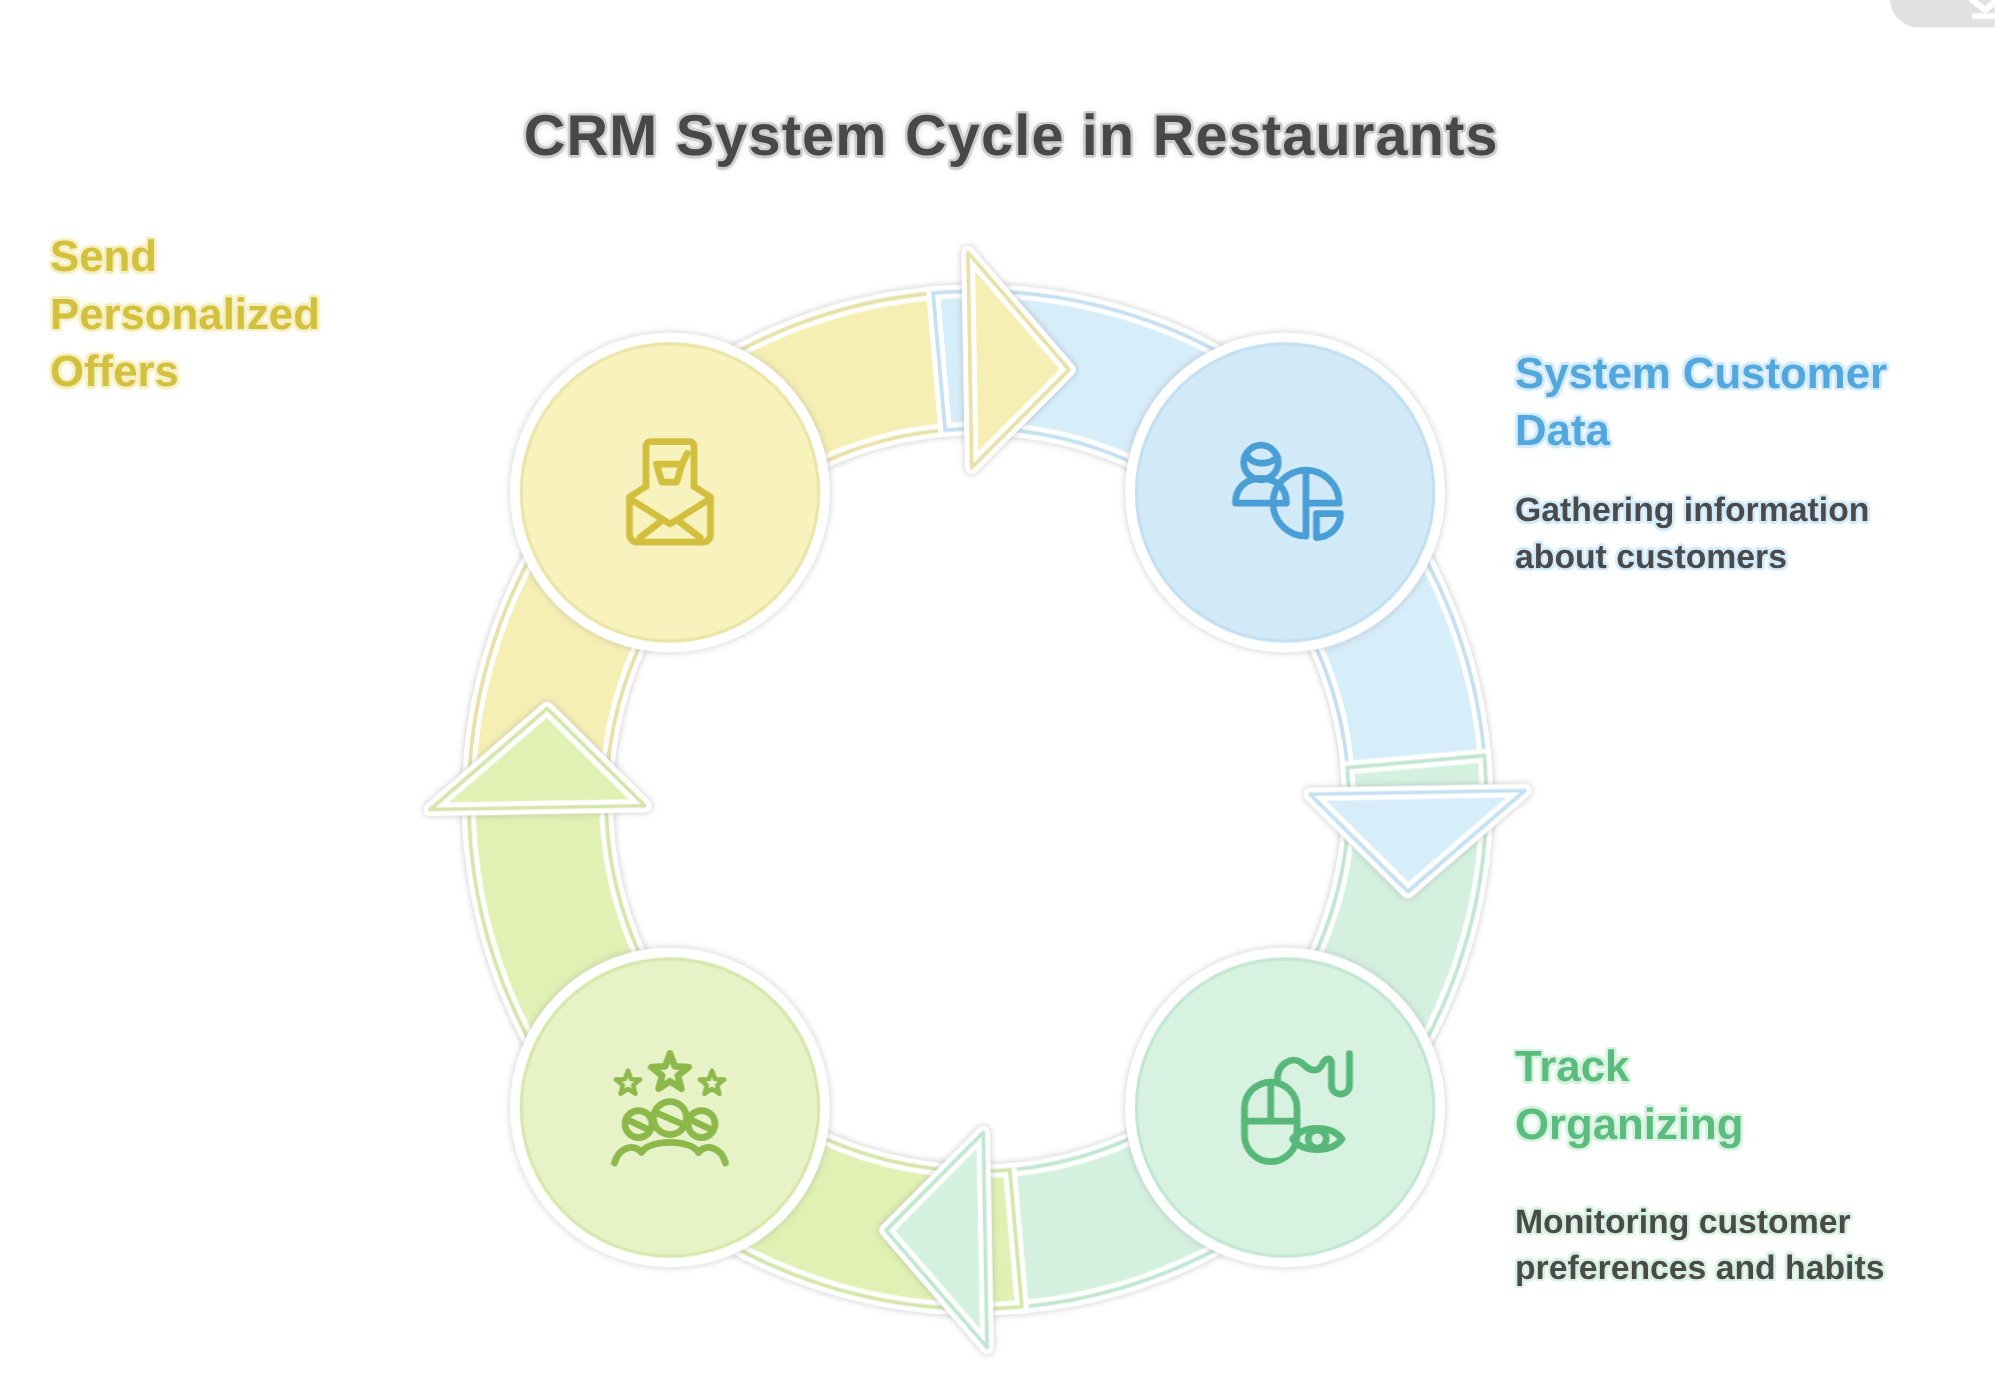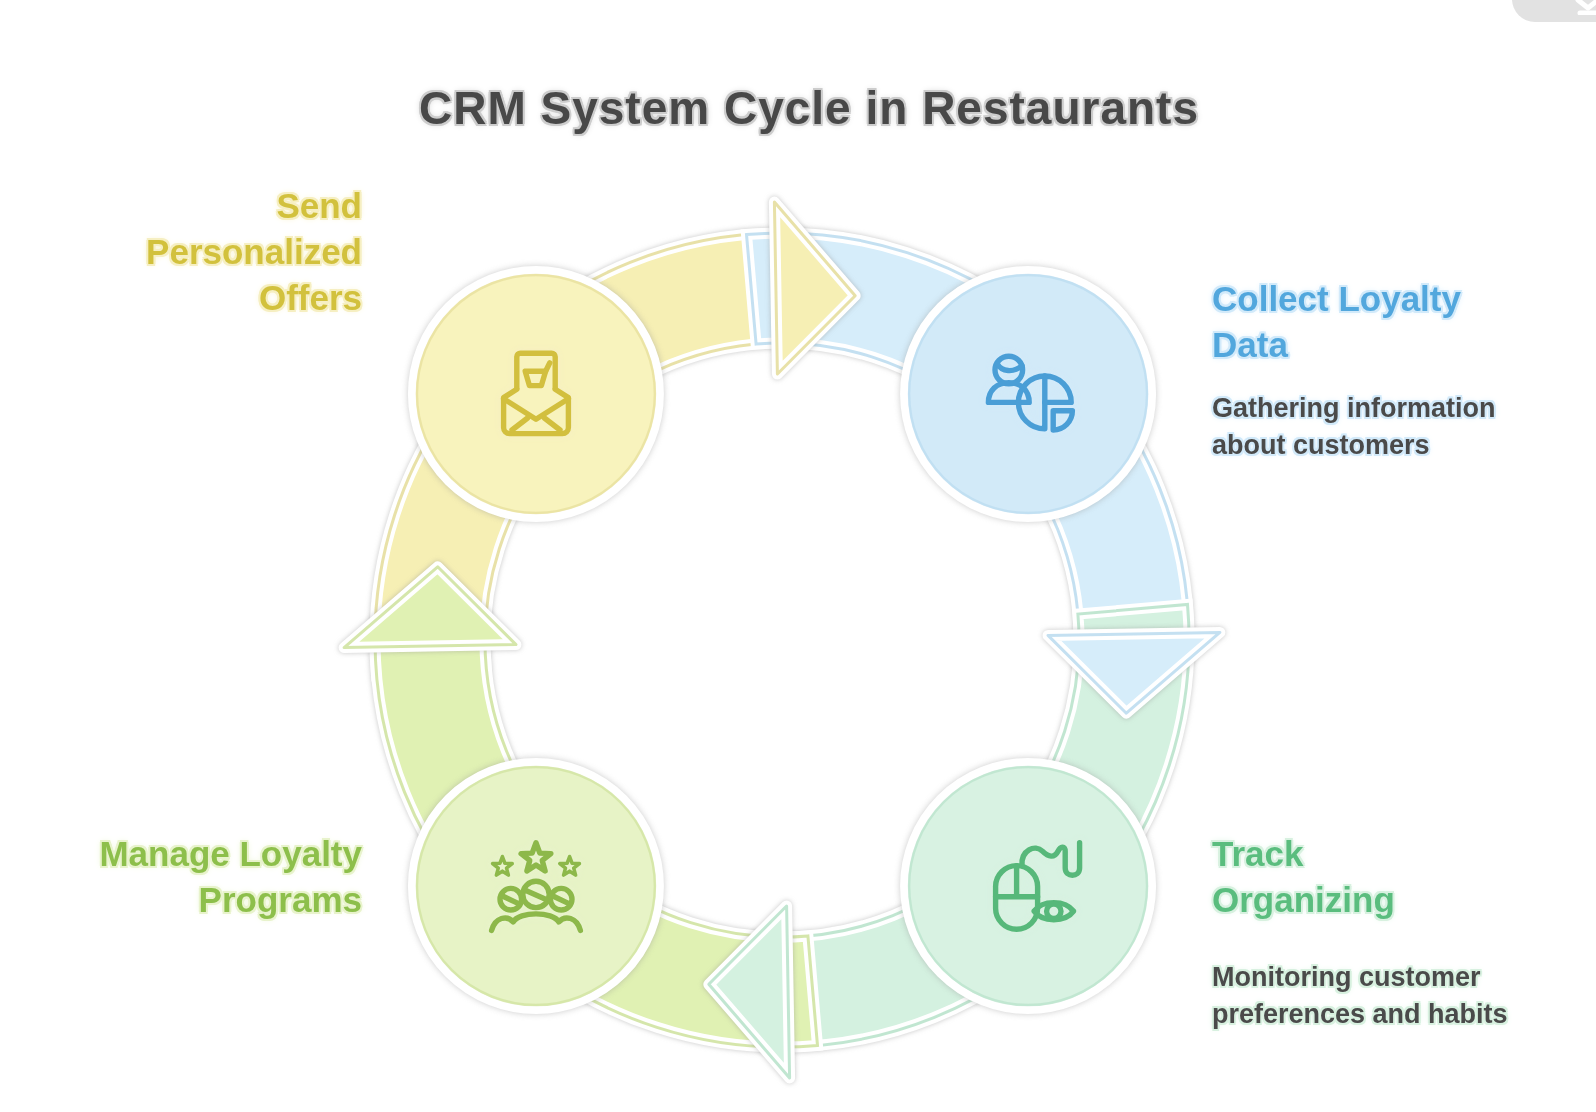--- a/index.html
+++ b/index.html
@@ -38,21 +38,21 @@
   .icon2{left:968px;top:826px;}
   .icon3{left:476px;top:826px;}
   .hd{
     position:absolute;font-weight:700;font-size:35px;line-height:46px;
     color:var(--accent);white-space:pre-line;
   }
   .ds{
     position:absolute;font-weight:700;font-size:27px;line-height:37px;
     color:var(--body-color);--halo:var(--body-halo);white-space:pre-line;
   }
-  .txt-right{text-align:right;}
+  .txt-right{}
   .n0h{left:40px;width:322px;top:183px;}
   .n0d{left:40px;width:322px;top:344px;}
   .n1h{left:1212px;width:380px;top:276px;}
   .n1d{left:1212px;width:380px;top:390px;}
   .n2h{left:1212px;width:380px;top:831px;}
   .n2d{left:1212px;width:380px;top:945px;margin-top:14px;}
   .n3h{left:40px;width:322px;top:831px;}
   .n3d{left:40px;width:322px;top:945px;}
   .download-pill{
     position:absolute;top:-24px;right:-46px;width:152px;height:46px;
@@ -157,26 +157,24 @@
       <circle class="s" cx="71" cy="61" r="9"></circle>
       <path class="s" d="M22.5,58.5 L35,64.5 M42,54 L58,61 M64.5,58.5 L77,64.5"></path>
       <path class="s" d="M13,87 C16,76 26,74 31,80 C36,71 64,71 69,80 C74,74 84,76 87,87"></path>
     </svg>
   </div>
 
   <div class="hd halo-text txt-right n0h" style="--accent: #d2c13d; --halo: #f6efc2; --stroke: #d2bf3e; --bg: #f8f3bd;">Send
 Personalized
 Offers</div>
 
-  <div class="hd halo-text n1h" style="--accent: #52a7dd; --halo: #d2eafa; --stroke: #4a9ed6; --bg: #d2eaf8;">Collect Loyalty
+  <div class="hd halo-text n1h" style="--accent: #52a7dd; --halo: #d2eafa; --stroke: #4a9ed6; --bg: #d2eaf8;">System Customer
 Data</div>
   <div class="ds halo-text n1d" style="--accent: #52a7dd; --halo: #d2eafa; --stroke: #4a9ed6; --bg: #d2eaf8;">Gathering information
 about customers</div>
 
   <div class="hd halo-text n2h" style="--accent: #5abd7e; --halo: #d8f1e0; --stroke: #57b87a; --bg: #d8f2e2;">Track
 Organizing</div>
   <div class="ds halo-text n2d" style="--accent: #5abd7e; --halo: #d8f1e0; --stroke: #57b87a; --bg: #d8f2e2;">Monitoring customer
 preferences and habits</div>
 
-  <div class="hd halo-text txt-right n3h" style="--accent: #8dbf4b; --halo: #e8f3cc; --stroke: #8db84a; --bg: #e7f3c6;">Manage Loyalty
-Programs</div>
 
 </div>
 
 </body></html>

